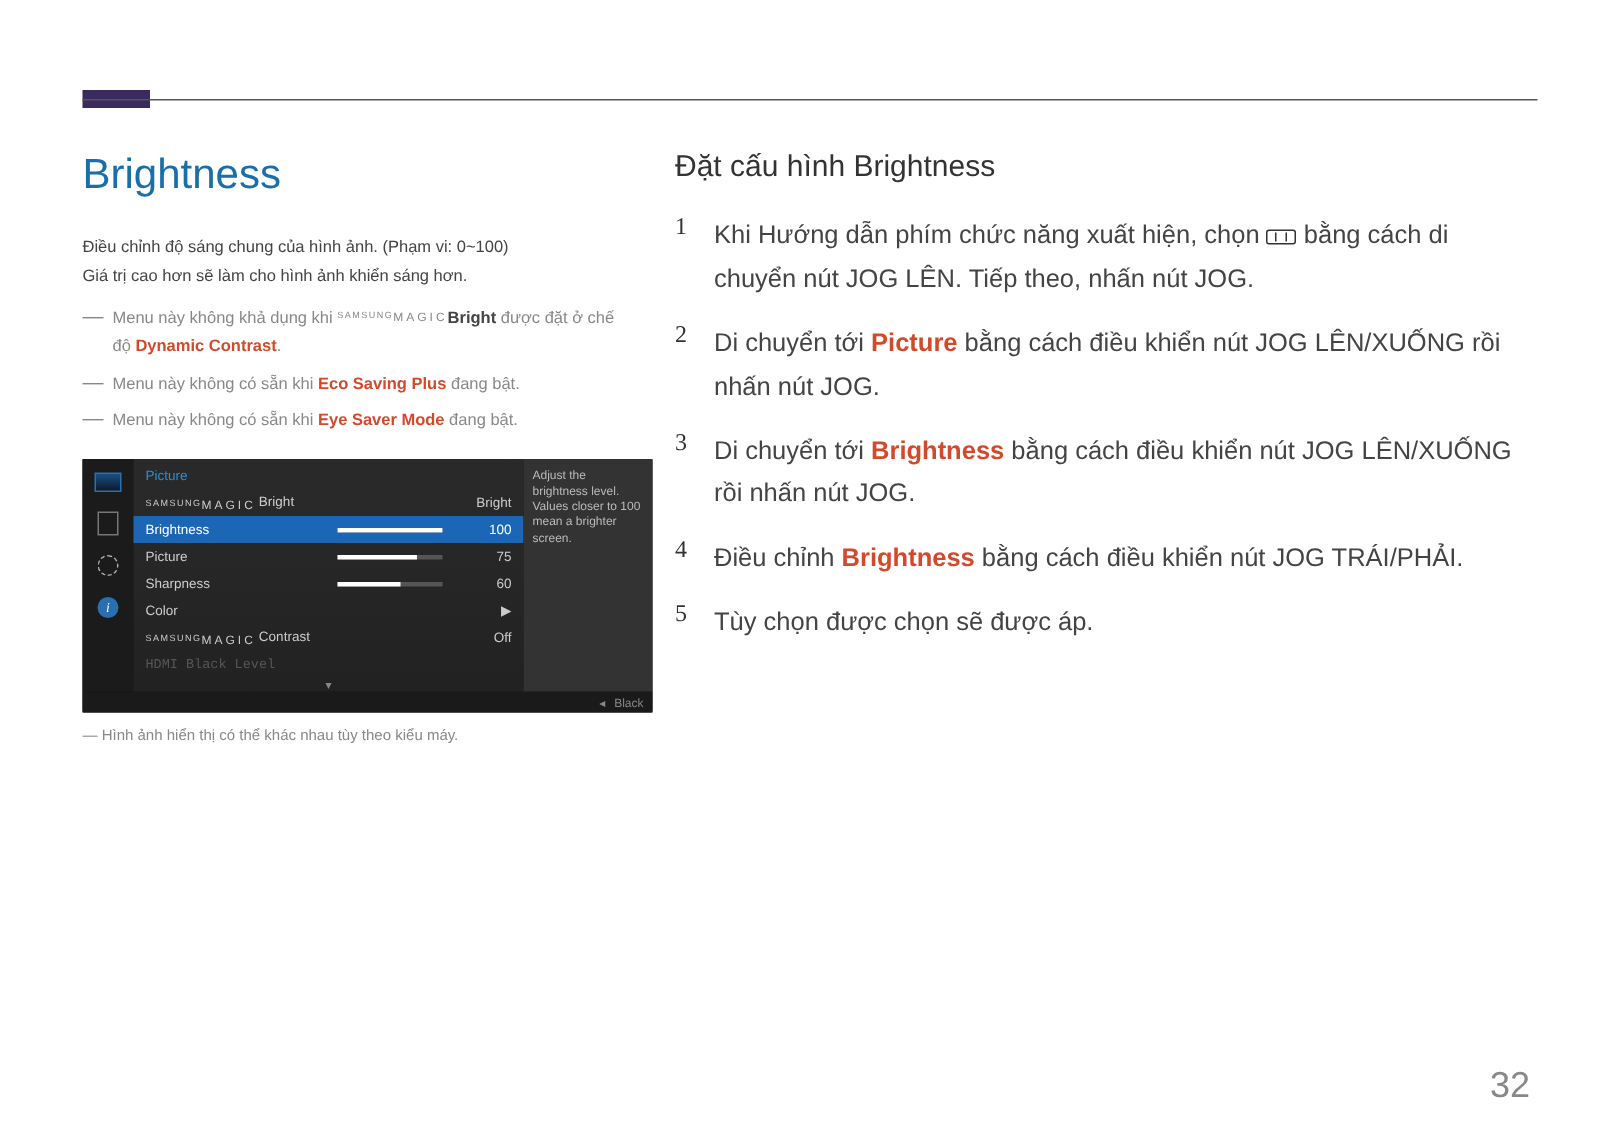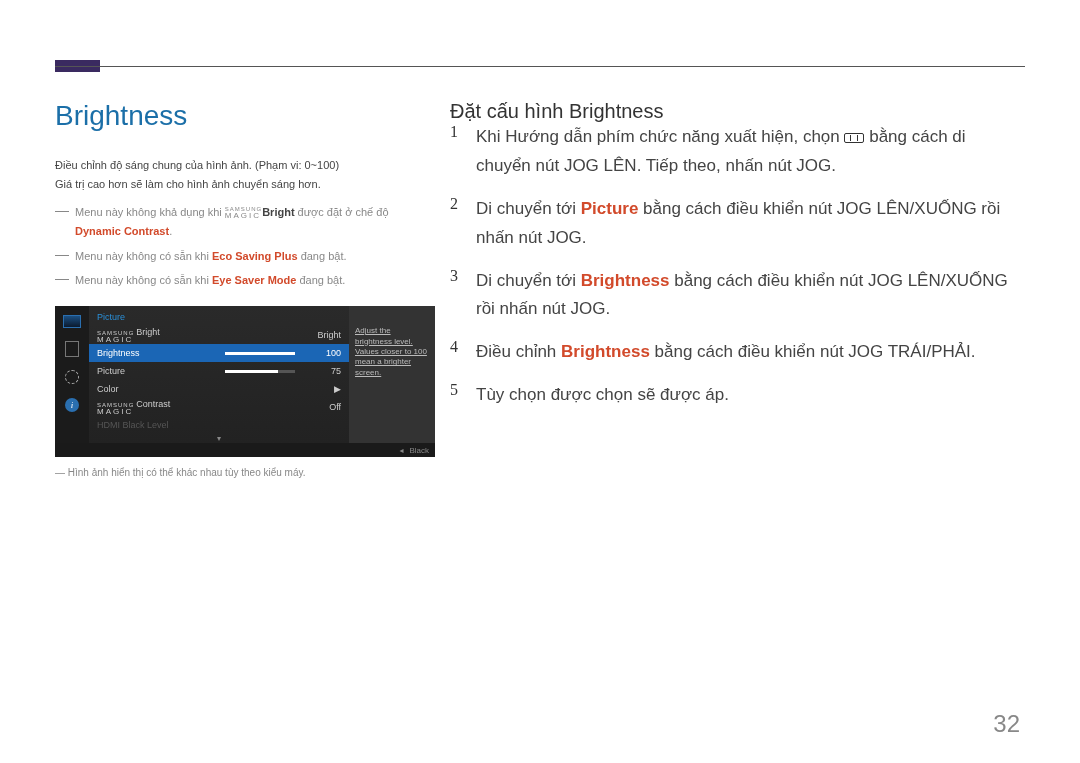--- a/index.html
+++ b/index.html
@@ -17,21 +17,21 @@
   .col-right { position: absolute; left: 450px; top: 100px; width: 575px; }
   .section-title { font-size: 28px; color: #1b6fa8; font-weight: 400; margin-bottom: 24px; }
   .body-text { font-size: 11px; color: #444; line-height: 1.7; }
   .gray { color: #888; }
   .hi-red { color: #d24a2b; font-weight: bold; }
   .magic-word { letter-spacing: 2px; font-size: 8px; }
   .magic-small { font-size: 6px; letter-spacing: 1px; }
   .dash-list { margin-top: 10px; }
   .dash-item { display: flex; gap: 6px; margin-bottom: 6px; }
   .dash-item .dash { color: #888; font-size: 14px; line-height: 14px; }
-  .subheading { font-size: 20px; color: #333; font-weight: 400; }
+  .subheading { font-size: 20px; color: #333; font-weight: 400; margin-bottom: 20px; }
   .step { display: flex; gap: 12px; margin-bottom: 14px; align-items: flex-start; }
   .step-num { font-size: 16px; color: #333; width: 14px; font-family: Georgia, serif; }
   .step-text { font-size: 17px; color: #444; line-height: 1.7; flex: 1; }
   .osd-icon { display: inline-block; width: 20px; height: 10px; border: 1.5px solid #333; border-radius: 2px; position: relative; vertical-align: middle; }
   .osd-icon::before, .osd-icon::after { content: ""; position: absolute; top: 1px; bottom: 1px; width: 1px; background: #333; }
   .osd-icon::before { left: 5px; }
   .osd-icon::after { right: 5px; }
   .page-num { position: absolute; right: 60px; bottom: 25px; font-size: 24px; color: #888; font-family: Liberation Sans, sans-serif; }
   .image-note { font-size: 10px; color: #888; margin-top: 10px; }
 
@@ -46,37 +46,37 @@
   .ico-info { width:14px; height:14px; border-radius:50%; background:#2a6fb0; color:#fff; font-size:9px; text-align:center; line-height:14px; font-style:italic; font-family:Georgia,serif; }
   .osd-main { flex: 1; background: linear-gradient(#2a2a2a,#222); }
   .osd-title { color:#2a8fd8; padding:6px 8px 4px; font-size:9px; }
   .osd-row { display:flex; align-items:center; padding:3px 8px; height:18px; }
   .osd-row.selected { background:#1b66b5; color:#fff; }
   .osd-label { flex:1; display:flex; align-items:baseline; gap:2px; }
   .osd-value { width:40px; text-align:right; font-size:9px; }
   .osd-bar { width:70px; height:3px; background:#555; margin-right:6px; position:relative; }
   .osd-bar-fill { position:absolute; left:0; top:0; bottom:0; background:#fff; }
   .osd-row.selected .osd-bar { background:#0a3a6a; }
-  .osd-row.disabled { color:#555; }
+  .osd-row.disabled { color:#555;font-family:Liberation Mono, monospace; }
   .osd-arrow { font-size:8px; color:#888; text-align:center; }
-  .osd-help { width:86px; background:#333; color:#bbb; font-size:8px; padding:20px 6px; line-height:1.3;text-decoration:underline; }
+  .osd-help { width:86px; background:#333; color:#bbb; font-size:8px; padding:6px 6px; line-height:1.3; }
   .osd-footer { height:14px; background:#1a1a1a; color:#888; font-size:8px; display:flex; justify-content:flex-end; align-items:center; padding:0 6px; gap:6px; }
   .tri { font-size:8px; }
-  .stack { display:flex; flex-direction:column; line-height:1; }
+  .stack { display:flex; flex-direction:row; line-height:1; }
 </style>
 </head>
 <body>
 
 <div class="top-marker"></div>
 <div class="top-rule"></div>
 
 <div class="col-left">
   <h1 class="section-title">Brightness</h1>
   <p class="body-text">Điều chỉnh độ sáng chung của hình ảnh. (Phạm vi: 0~100)</p>
-  <p class="body-text">Giá trị cao hơn sẽ làm cho hình ảnh chuyển sáng hơn.</p>
+  <p class="body-text">Giá trị cao hơn sẽ làm cho hình ảnh khiển sáng hơn.</p>
   <div class="dash-list" id="dash-list">
       <div class="dash-item">
         <span class="dash">―</span>
         <span class="body-text gray">Menu này không khả dụng khi <span class="stack" style="display: inline-flex; vertical-align: middle;">
             <span class="magic-small">SAMSUNG</span>
             <span class="magic-word">MAGIC</span>
           </span><b style="color: rgb(68, 68, 68);">Bright</b> được đặt ở chế độ <span class="hi-red">Dynamic Contrast</span>.</span>
       </div>
       <div class="dash-item">
         <span class="dash">―</span>
@@ -125,20 +125,27 @@
               <span class="osd-value">100</span>
             </div>
             <div class="osd-row">
               <span class="osd-label">Picture</span>
               <span class="osd-bar">
                 <span class="osd-bar-fill" style="width: 75%;"></span>
               </span>
               <span class="osd-value">75</span>
             </div>
             <div class="osd-row">
+              <span class="osd-label">Sharpness</span>
+              <span class="osd-bar">
+                <span class="osd-bar-fill" style="width: 60%;"></span>
+              </span>
+              <span class="osd-value">60</span>
+            </div>
+            <div class="osd-row">
               <span class="osd-label">Color</span>
               <span class="osd-value">▶</span>
             </div>
             <div class="osd-row">
               <span class="osd-label">
                 <span class="stack">
                   <span class="magic-small">SAMSUNG</span>
                   <span class="magic-word">MAGIC</span>
                 </span>
                 <span>Contrast</span>

